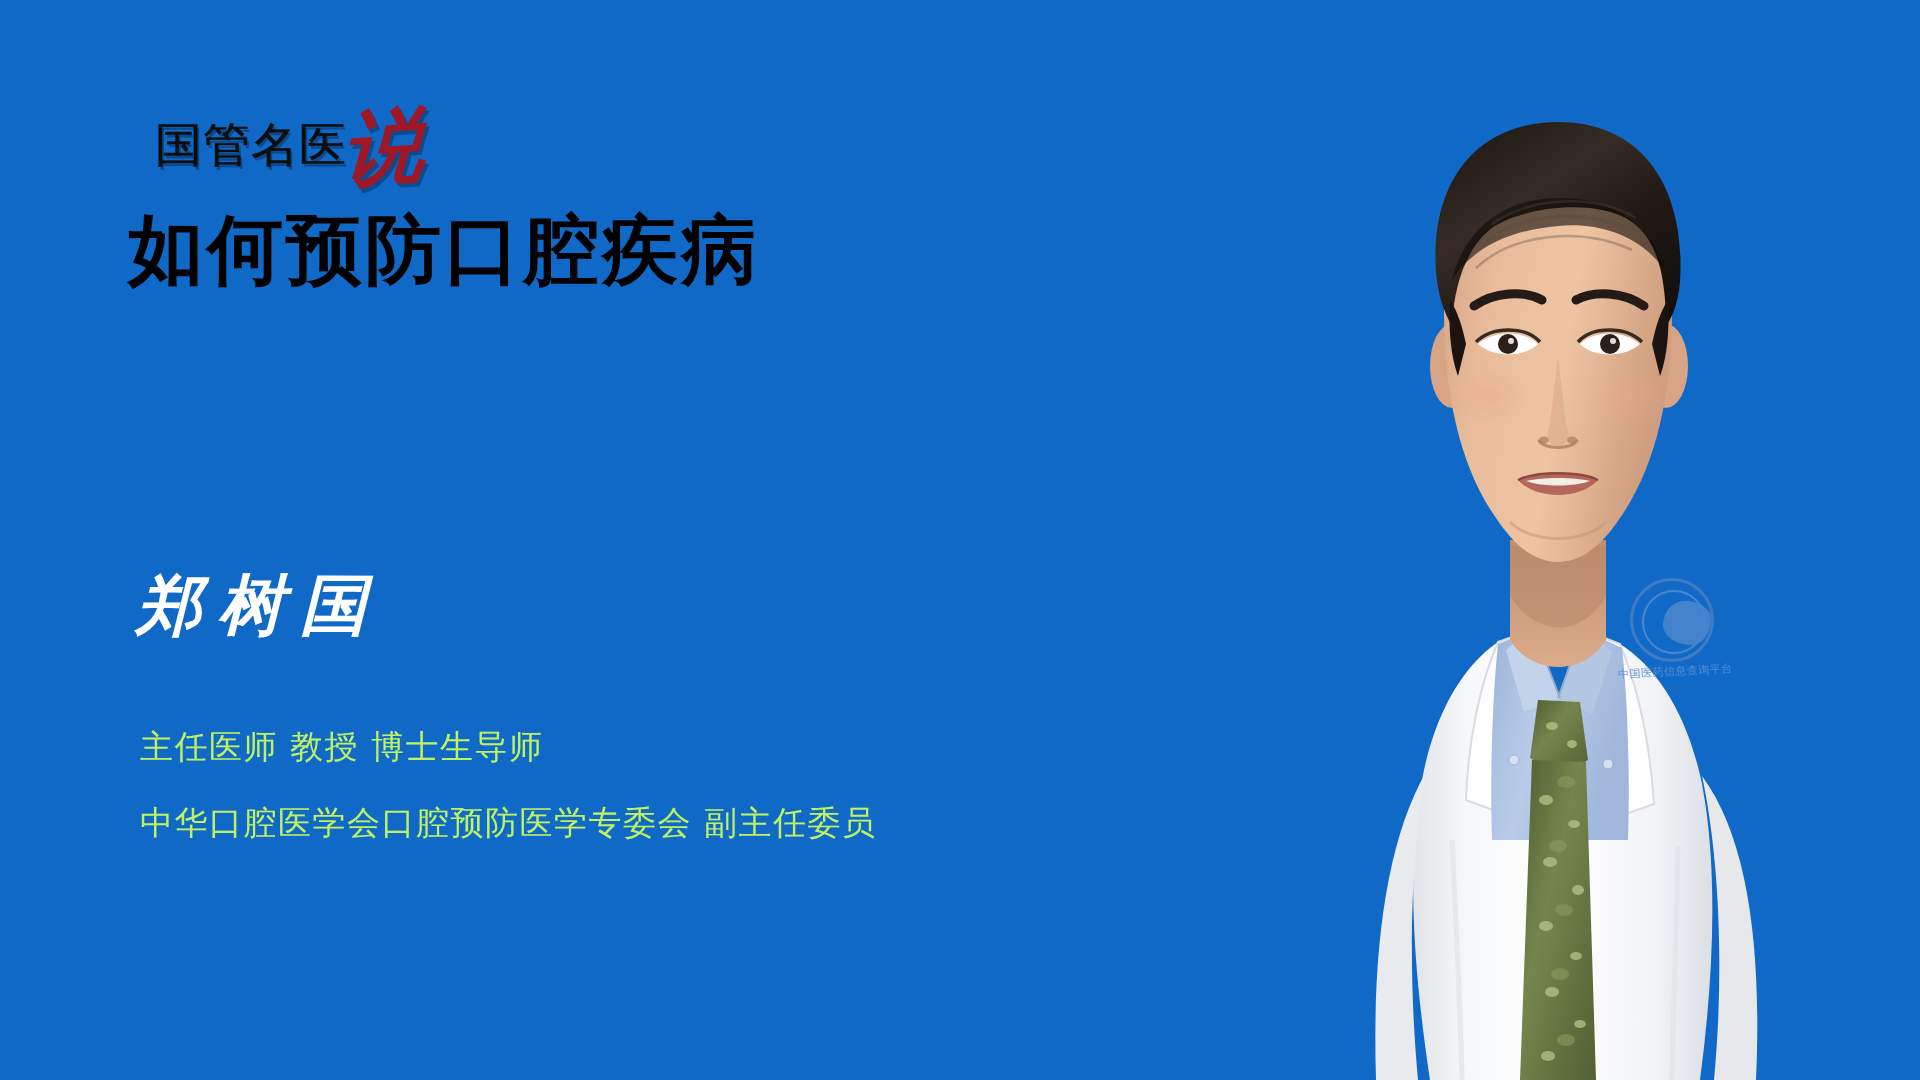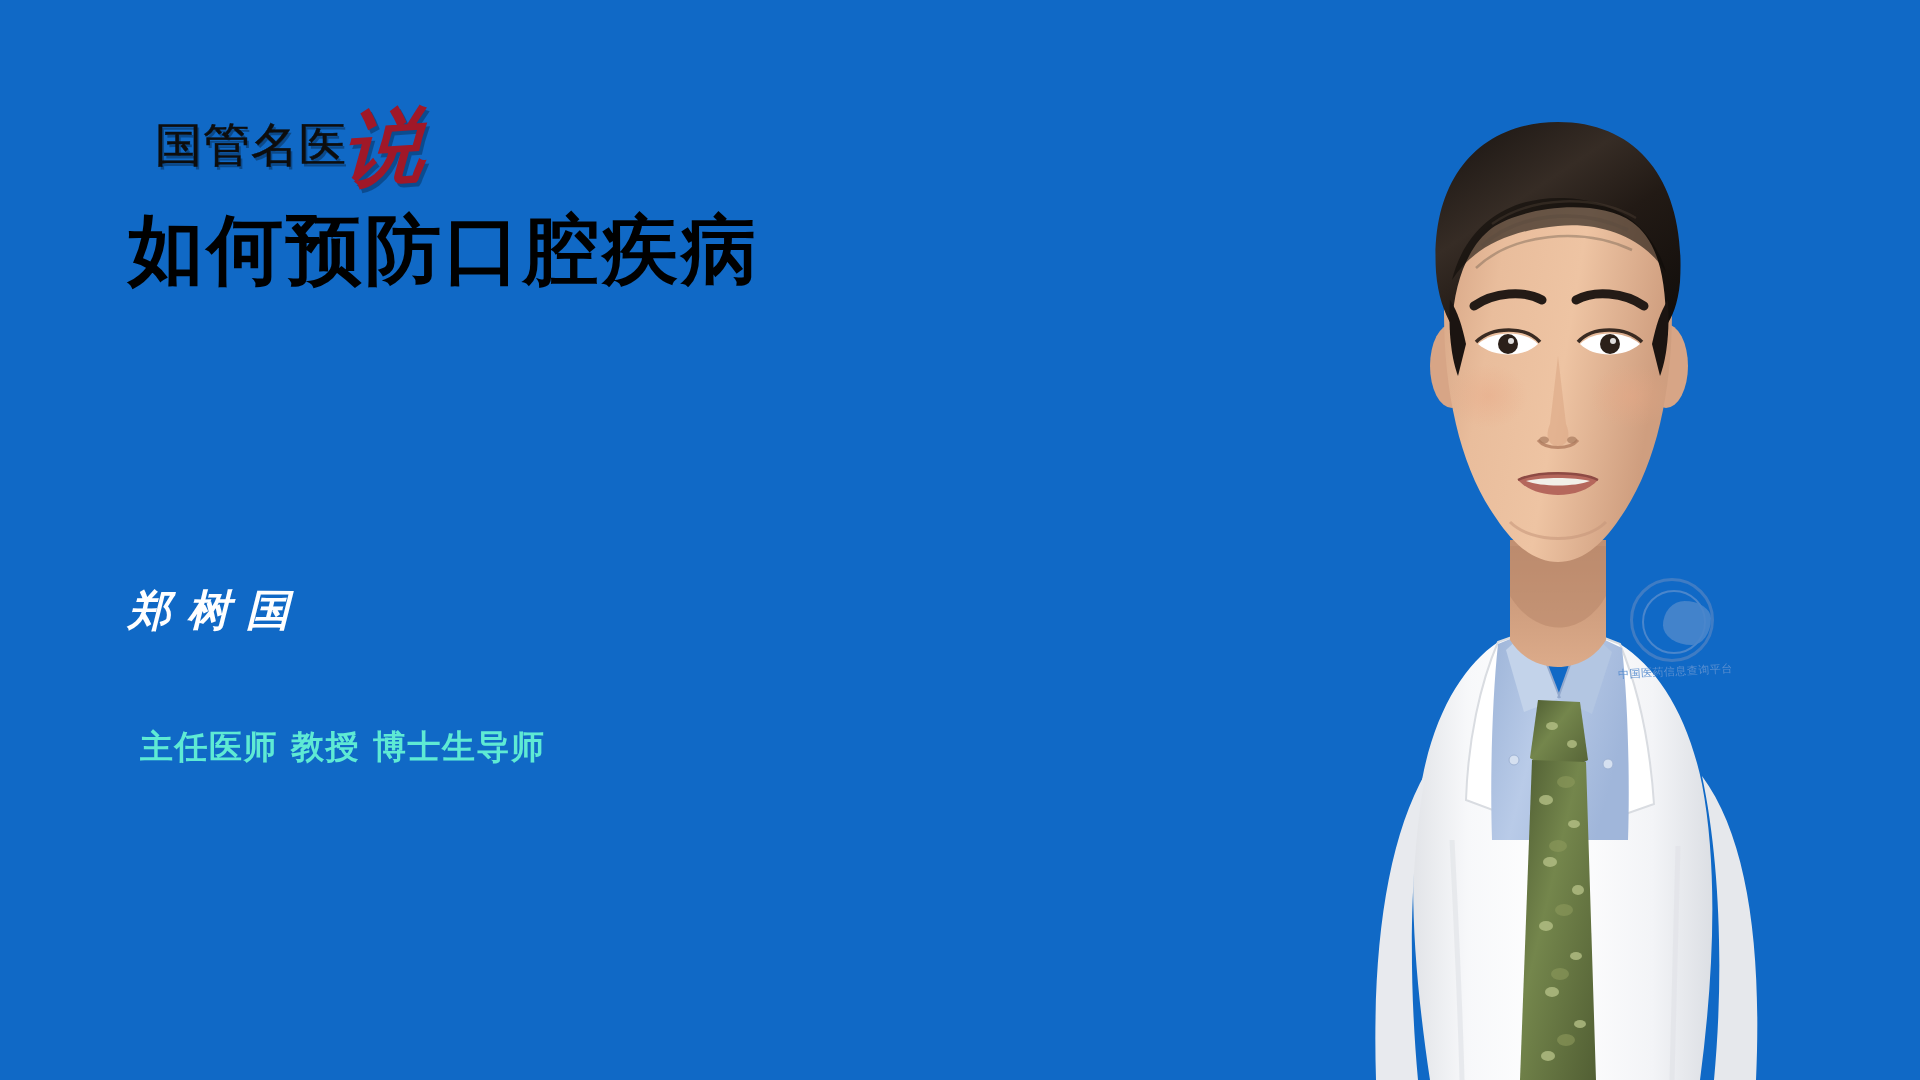--- a/index.html
+++ b/index.html
@@ -46,40 +46,40 @@
     font-family:"DejaVu Sans",sans-serif;
     font-size:76px; line-height:88px;
     color:#000000;
     font-weight:700;
     letter-spacing:3px;
     white-space:nowrap;
   }
 
   
   #speaker-name {
-    position:absolute; left:128px; top:578px;
-    font-family:Liberation Serif, serif;
-    font-size:43px; line-height:66px;
+    position:absolute; left:136px; top:578px;
+    font-family:Liberation Mono, monospace;
+    font-size:66px; line-height:66px;
     color:#ffffff;
     font-weight:700;
     font-style:italic;
     letter-spacing:16px;
     white-space:nowrap;
   }
 
   
   #credentials {
     position:absolute; left:140px; top:727px;
     display:flex; flex-direction:column; gap:36px;
   }
   #credentials .cred-line {
     font-family:"DejaVu Sans",sans-serif;
     font-size:33px; line-height:40px;
-    color:#5eead4;
-    font-weight:700;
+    color:#bef264;
+    font-weight:400;
     letter-spacing:1.5px;
     white-space:nowrap;
   }
 
   
   #doctor-portrait {
     position:absolute;
     left:1180px; top:0;
     width:740px; height:1080px;
   }
@@ -128,20 +128,21 @@
   <span class="logo-main">国管名医</span>
   <span class="logo-accent">说</span>
 </div>
 
 <div id="page-title">如何预防口腔疾病</div>
 
 <div id="speaker-name">郑树国</div>
 
 <div id="credentials">
   <div class="cred-line">主任医师  教授  博士生导师</div>
+  <div class="cred-line">中华口腔医学会口腔预防医学专委会  副主任委员</div>
 </div>
 
 <div id="doctor-portrait">
 <svg viewBox="0 0 740 1080" xmlns="http://www.w3.org/2000/svg" preserveAspectRatio="xMidYMin slice">
   <defs>
     <linearGradient id="coatGrad" x1="0" y1="0" x2="1" y2="0">
       <stop offset="0%" stop-color="#e2e4e8"></stop>
       <stop offset="18%" stop-color="#f7f8fa"></stop>
       <stop offset="48%" stop-color="#ffffff"></stop>
       <stop offset="80%" stop-color="#f3f4f7"></stop>

